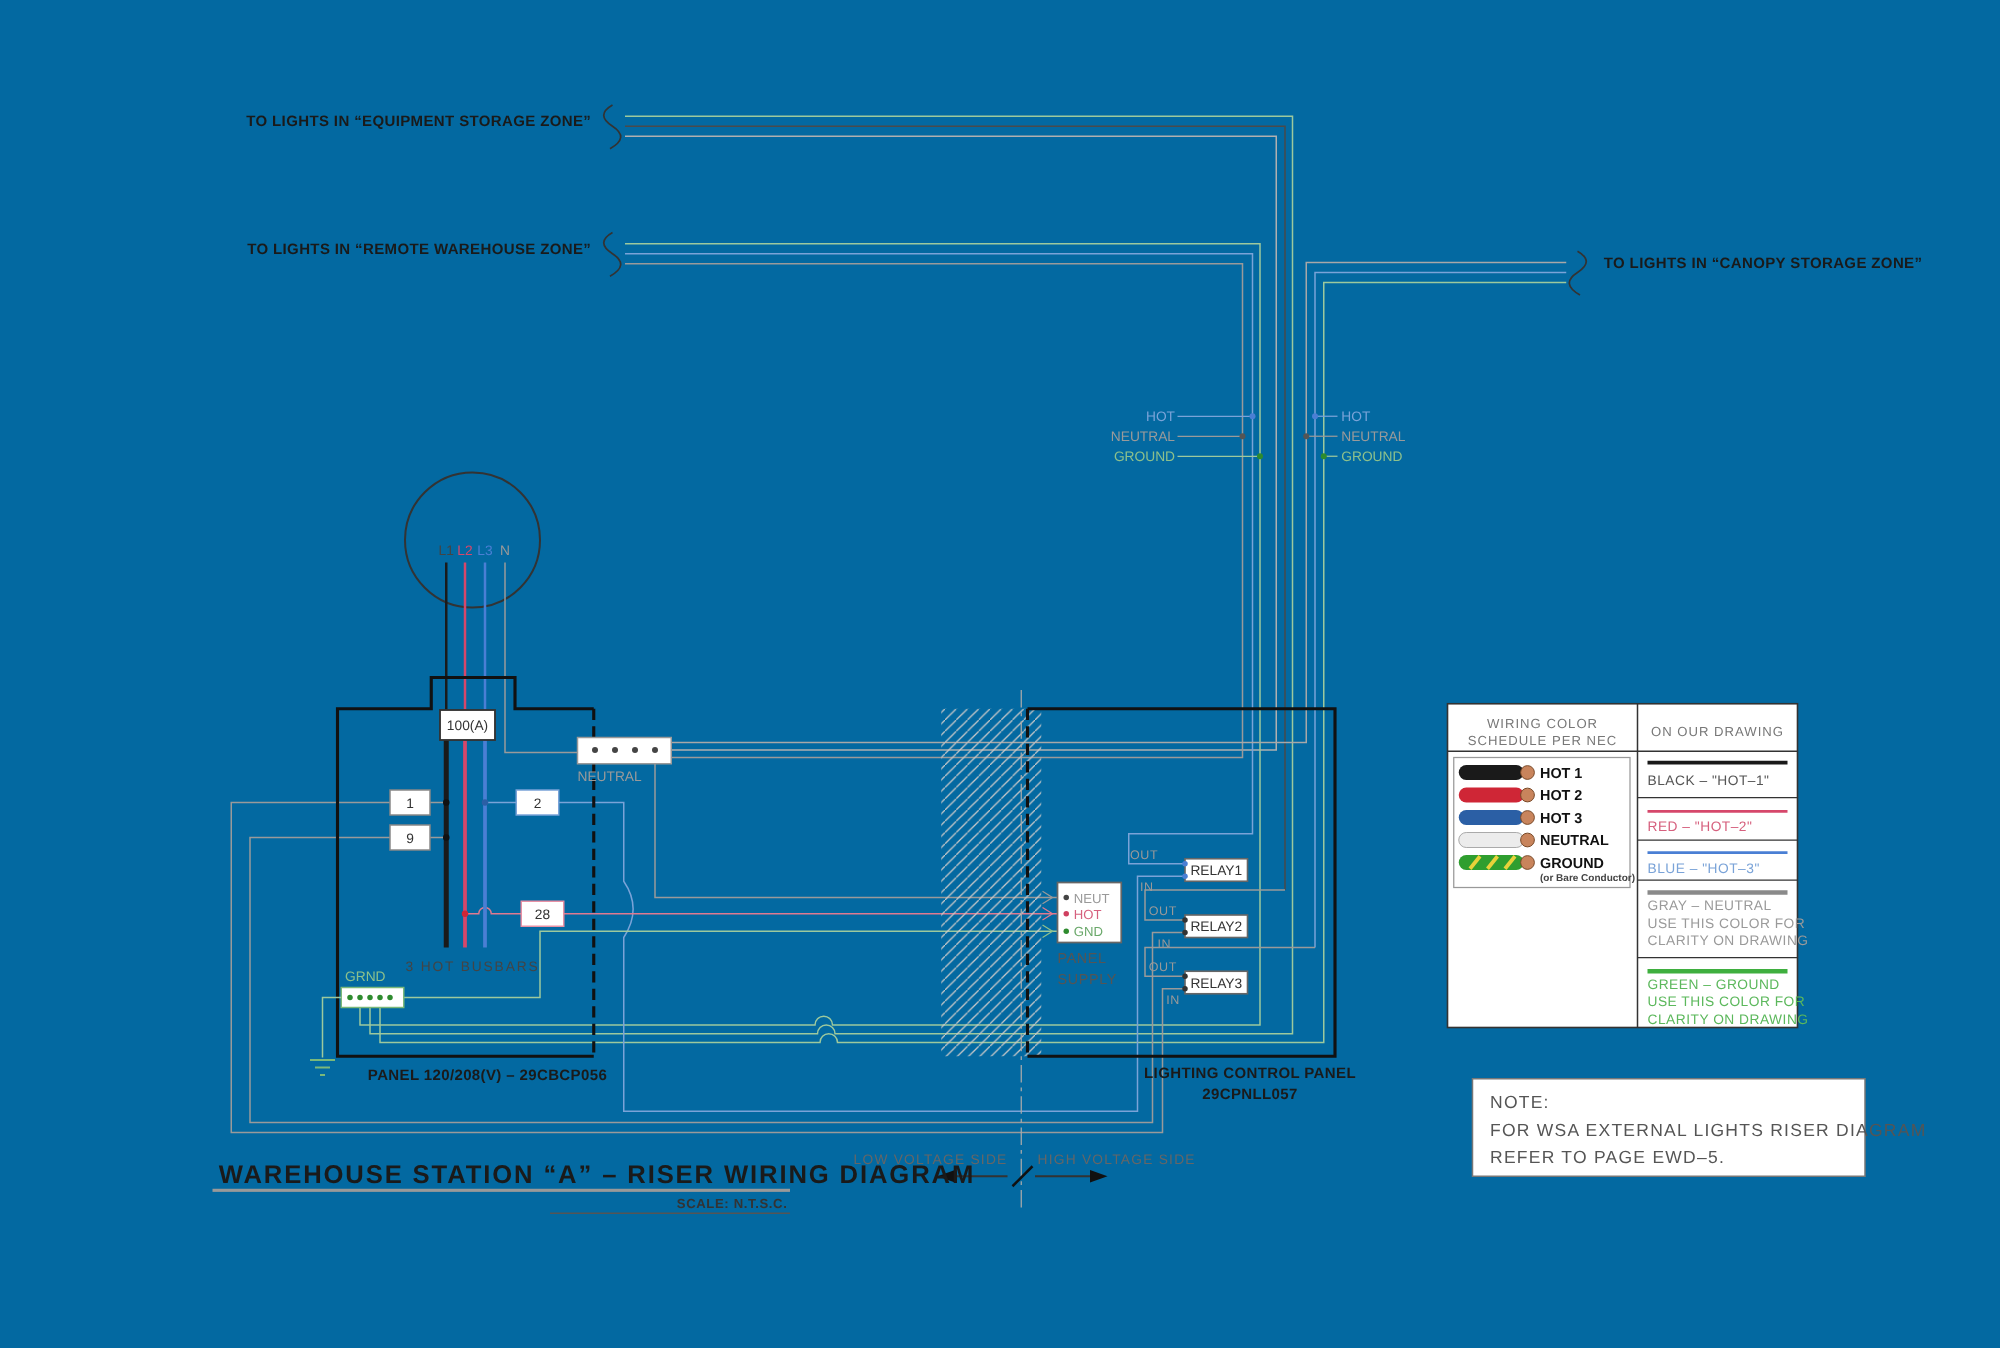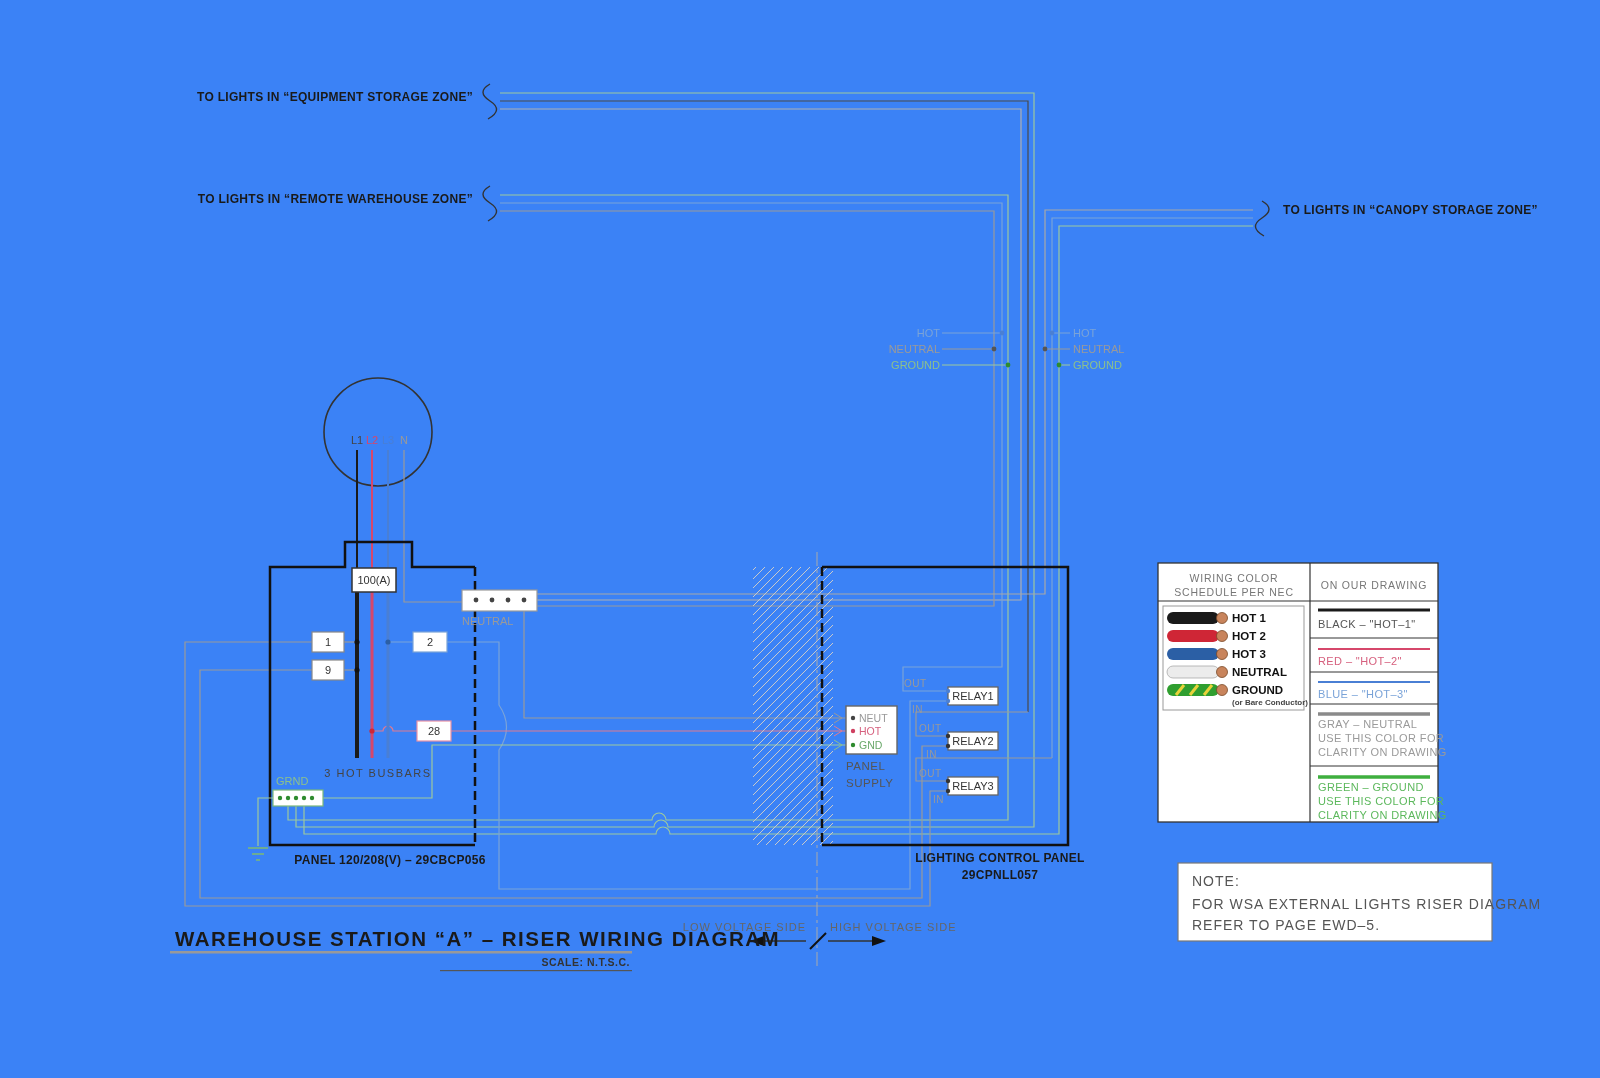--- a/index.html
+++ b/index.html
@@ -1,16 +1,16 @@
 <!DOCTYPE html>
 <html><head>
 <meta charset="utf-8">
 <style>
   html,body{margin:0;padding:0;background:#fff;}
-  .stage{position:relative;width:1600px;height:1078px;background:#3b82f6;font-family:"Liberation Sans",sans-serif;overflow:hidden;}
+  .stage{position:relative;width:1600px;height:1078px;background:#0369a1;font-family:"Liberation Sans",sans-serif;overflow:hidden;}
   svg text{font-family:"Liberation Sans",sans-serif;}
   .w{fill:none;stroke-width:1.2;}
   .panel{fill:none;stroke:#111;stroke-width:2.5;}
   .t-zone{font-size:12px;font-weight:600;fill:#1a1a1a;letter-spacing:.3px;}
   .t-hot{font-size:11px;fill:#7aa3d8;}
   .t-neu{font-size:11px;fill:#9a9a9a;}
   .t-gnd{font-size:11px;fill:#8cc08c;}
   .t-circ{font-size:11px;}
   .t-box{font-size:11px;fill:#333;}
   .t-small{font-size:10px;fill:#999;letter-spacing:.5px;}

